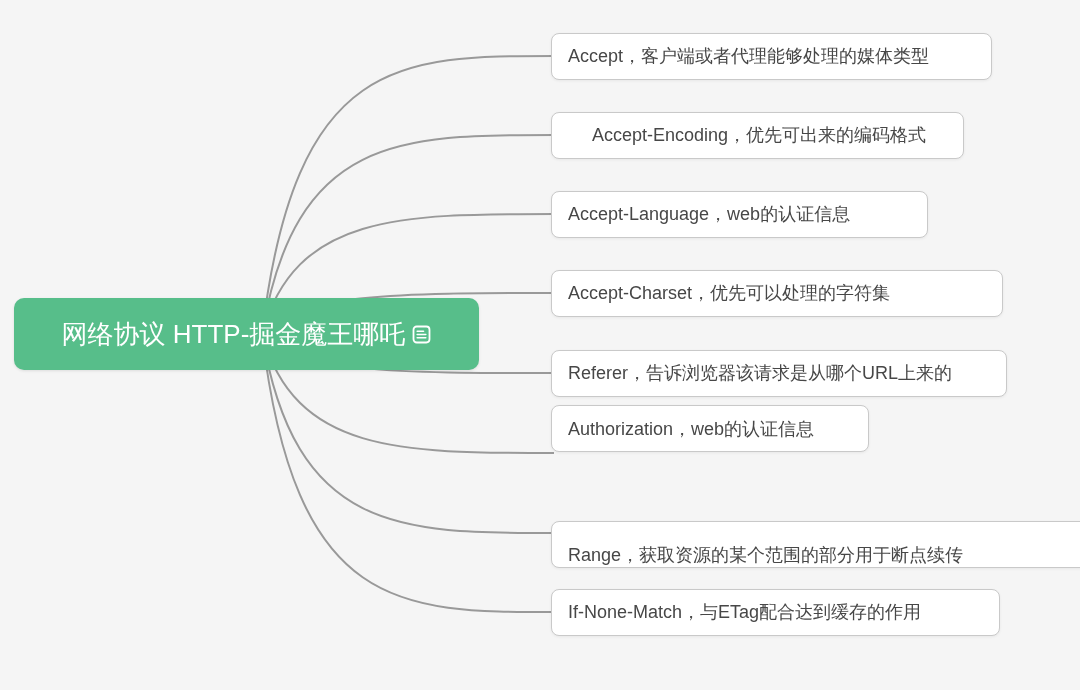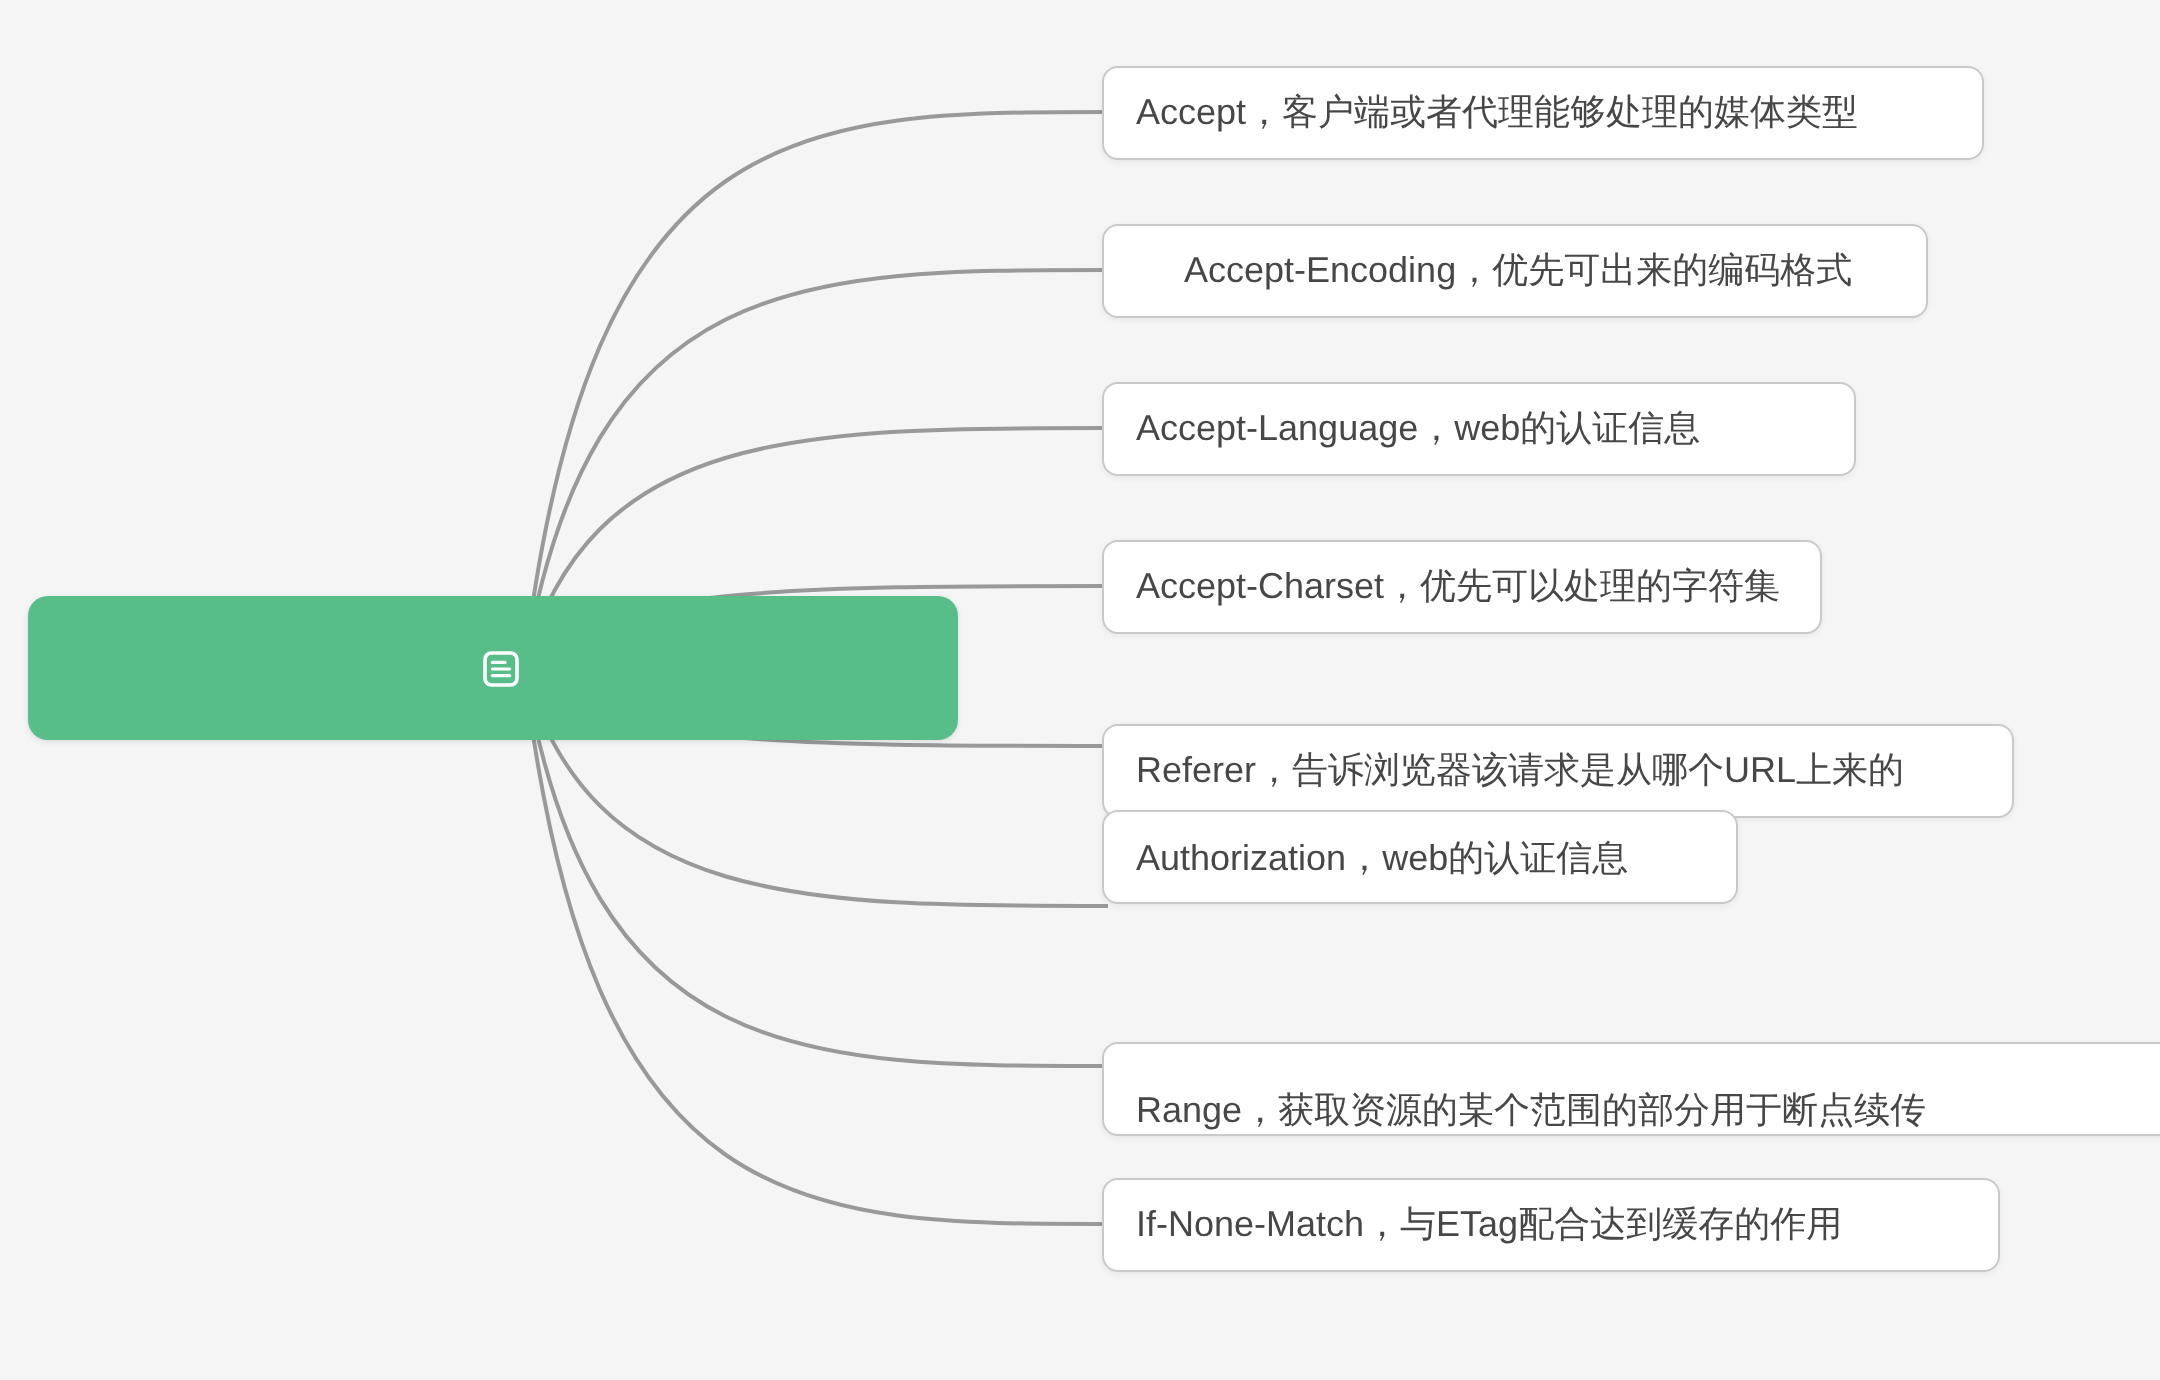--- a/index.html
+++ b/index.html
@@ -78,44 +78,45 @@
       <path d="M 262 334 C 295 135, 400 135, 554 135" fill="none" stroke="#999999" stroke-width="2"></path>
       <path d="M 262 334 C 295 214, 400 214, 554 214" fill="none" stroke="#999999" stroke-width="2"></path>
       <path d="M 262 334 C 295 293, 400 293, 554 293" fill="none" stroke="#999999" stroke-width="2"></path>
       <path d="M 262 334 C 295 373, 400 373, 554 373" fill="none" stroke="#999999" stroke-width="2"></path>
       <path d="M 262 334 C 295 453, 400 453, 554 453" fill="none" stroke="#999999" stroke-width="2"></path>
       <path d="M 262 334 C 295 533, 400 533, 554 533" fill="none" stroke="#999999" stroke-width="2"></path>
       <path d="M 262 334 C 295 612, 400 612, 554 612" fill="none" stroke="#999999" stroke-width="2"></path>
     </svg>
 
   <div class="root-node">
+    <span class="label">网络协议 HTTP-掘金魔王哪吒</span>
     <span class="note-icon">
       <svg width="19" height="19" viewBox="0 0 19 19">
         <rect x="1.5" y="1.5" width="16" height="16" rx="3.2" fill="none" stroke="#ffffff" stroke-width="1.8"></rect>
         <line x1="5.2" y1="6.2" x2="11.5" y2="6.2" stroke="#ffffff" stroke-width="1.6" stroke-linecap="round"></line>
         <line x1="5.2" y1="9.5" x2="13.8" y2="9.5" stroke="#ffffff" stroke-width="1.6" stroke-linecap="round"></line>
         <line x1="5.2" y1="12.8" x2="13.8" y2="12.8" stroke="#ffffff" stroke-width="1.6" stroke-linecap="round"></line>
       </svg>
     </span>
   </div>
 
   <div id="branches">
       <div class="branch-node" style="top: 32.5px; width: 441px;">
         <span>Accept，客户端或者代理能够处理的媒体类型</span>
       </div>
       <div class="branch-node" style="top: 111.5px; width: 413px; padding-left: 40px;">
         <span>Accept-Encoding，优先可出来的编码格式</span>
       </div>
       <div class="branch-node" style="top: 190.5px; width: 377px;">
         <span>Accept-Language，web的认证信息</span>
       </div>
-      <div class="branch-node" style="top: 269.5px; width: 360px;">
+      <div class="branch-node" style="top: 269.5px; width: 452px;">
         <span>Accept-Charset，优先可以处理的字符集</span>
       </div>
-      <div class="branch-node" style="top: 349.5px; width: 456px; margin-top: 12px;">
+      <div class="branch-node" style="top: 349.5px; width: 456px;">
         <span>Referer，告诉浏览器该请求是从哪个URL上来的</span>
       </div>
       <div class="branch-node" style="top: 405px; width: 318px;">
         <span>Authorization，web的认证信息</span>
       </div>
       <div class="branch-node" style="top: 521px; width: 539px; align-items: flex-end;">
         <span>Range，获取资源的某个范围的部分用于断点续传</span>
       </div>
       <div class="branch-node" style="top: 588.5px; width: 449px;">
         <span>If-None-Match，与ETag配合达到缓存的作用</span>

